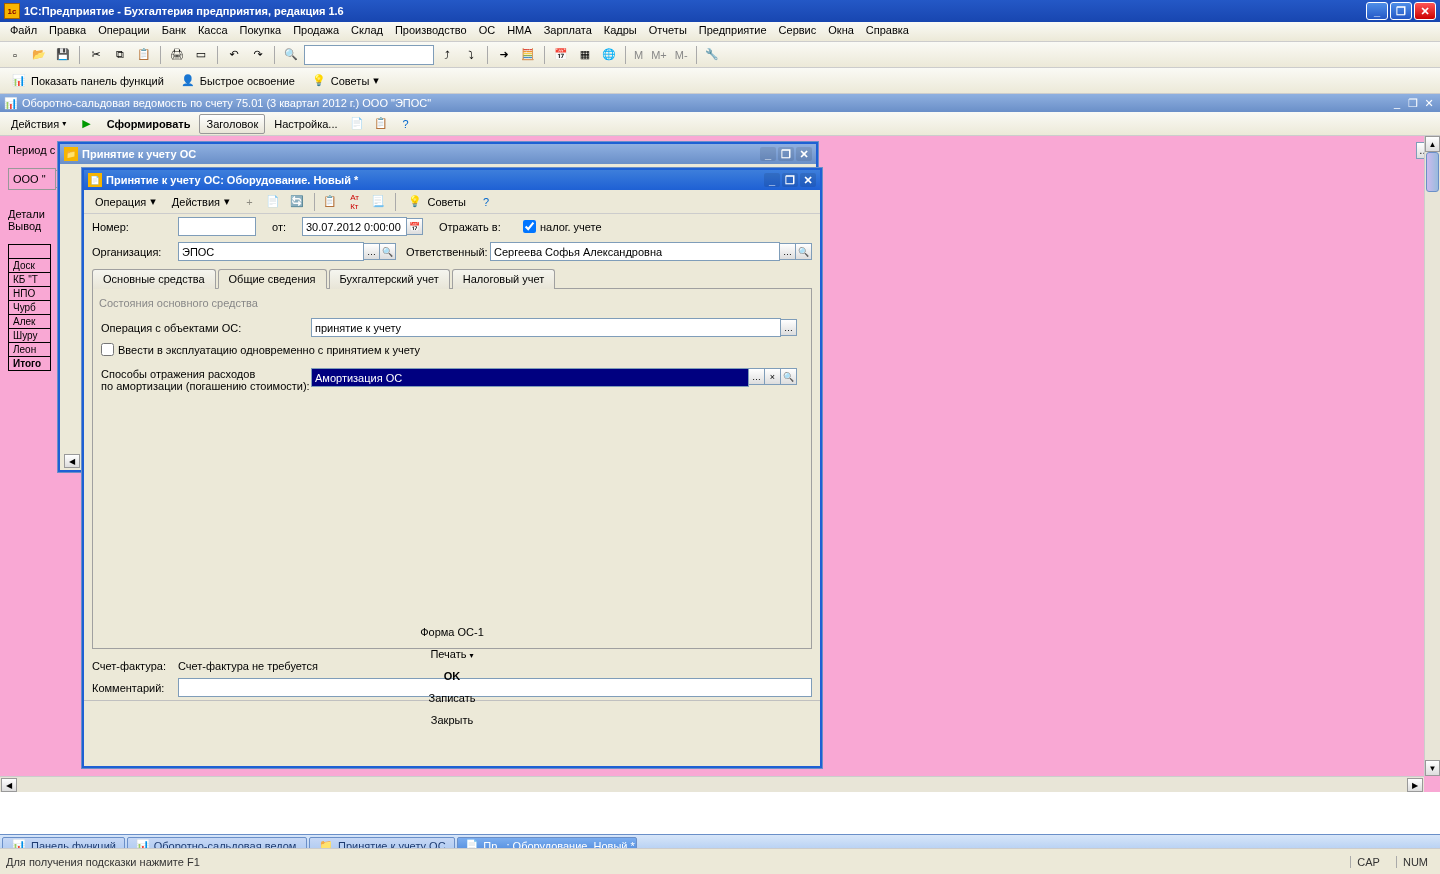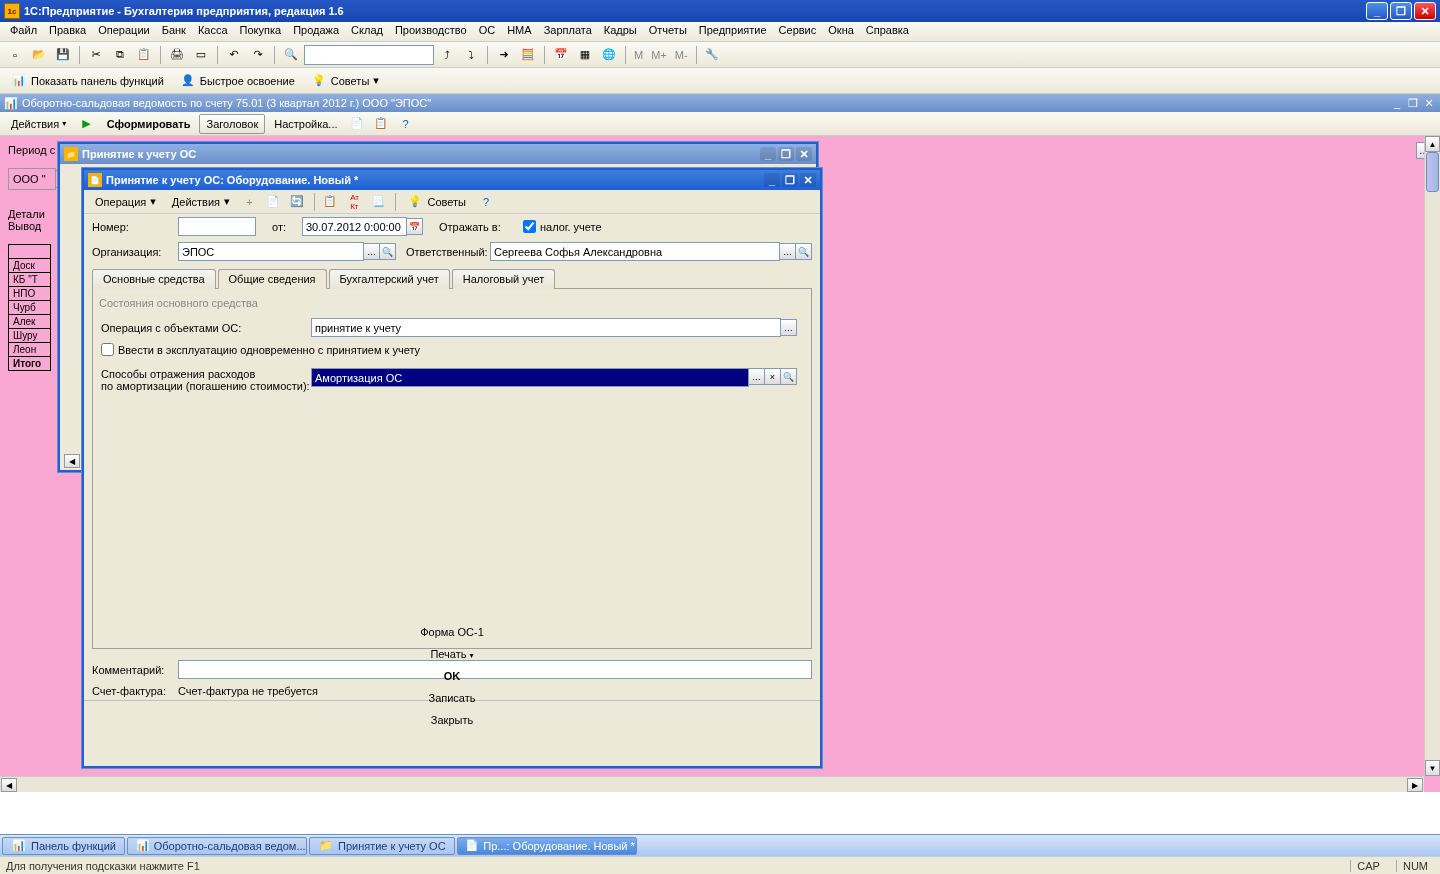--- a/index.html
+++ b/index.html
@@ -64,21 +64,21 @@
 .dlg-btns { height:26px; border-top:1px solid #c0c0c0; display:flex; align-items:center; justify-content:flex-end; gap:10px; padding:0 10px; background:#ece9d8;flex-direction:column; }
 .dlg-btn { height:20px; padding:0 8px; background:transparent; border:none; cursor:pointer; }
 .dlg-btn.bold { font-weight:bold; }
 
 
 .taskbar { position:absolute; bottom:18px; left:0; right:0; height:22px; background:linear-gradient(#d7e6f9,#a9c7f0); border-top:1px solid #6a8fc8; display:flex; align-items:center; padding:0 2px; gap:2px; }
 .task-item { height:18px; padding:0 8px; display:flex; align-items:center; gap:4px; border:1px solid #6a8fc8; background:linear-gradient(#c7d8f5,#a9c7f0); cursor:pointer; border-radius:2px; color:#1e3c72; font-size:10px; max-width:180px; overflow:hidden; white-space:nowrap; }
 .task-item.active { background:linear-gradient(#7badef,#4a87db); color:#fff; }
 
 
-.statusbar { position:absolute; bottom:0; left:0; right:0; height:18px; background:#ece9d8; border-top:1px solid #ccc; display:flex; align-items:center; padding:0 6px; font-size:10px; color:#333; }
+.statusbar { position:absolute; bottom:0; left:0; right:0; height:26px; background:#ece9d8; border-top:1px solid #ccc; display:flex; align-items:center; padding:0 6px; font-size:10px; color:#333; }
 .statusbar .right { margin-left:auto; display:flex; gap:10px; }
 .statusbar .right span { border-left:1px solid #aaa; padding:0 6px; }
 
 
 .ic { width:16px; height:16px; display:inline-flex; align-items:center; justify-content:center; }
 
 
 .rpt-body { position:relative; padding:4px 8px; }
 .rpt-filter { display:flex; align-items:center; gap:4px; padding:4px 0; }
 .rpt-table { border-collapse:collapse; margin-top:6px; }
@@ -421,26 +421,26 @@
           <div>по амортизации (погашению стоимости):</div>
         </div>
         <div class="form-inp highlight-inp" style="flex:1">Амортизация ОС</div>
         <div class="inp-btn">…</div>
         <div class="inp-btn">×</div>
         <div class="inp-btn">🔍</div>
       </div>
     </div>
 
     <div class="form-row">
+      <span class="form-lbl">Счет-фактура:</span>
+      <span>Счет-фактура не требуется</span>
+    </div>
+    <div class="form-row">
       <span class="form-lbl">Комментарий:</span>
       <div class="form-inp" style="flex:1"></div>
-    </div>
-    <div class="form-row">
-      <span class="form-lbl">Счет-фактура:</span>
-      <span>Счет-фактура не требуется</span>
     </div>
 
     <div class="dlg-btns">
       <span class="dlg-btn">Форма ОС-1</span>
       <span class="dlg-btn"><span>Печать</span> <span style="font-size:8px">▾</span></span>
       <span class="dlg-btn bold">OK</span>
       <span class="dlg-btn">Записать</span>
       <span class="dlg-btn">Закрыть</span>
     </div>
   </div>

